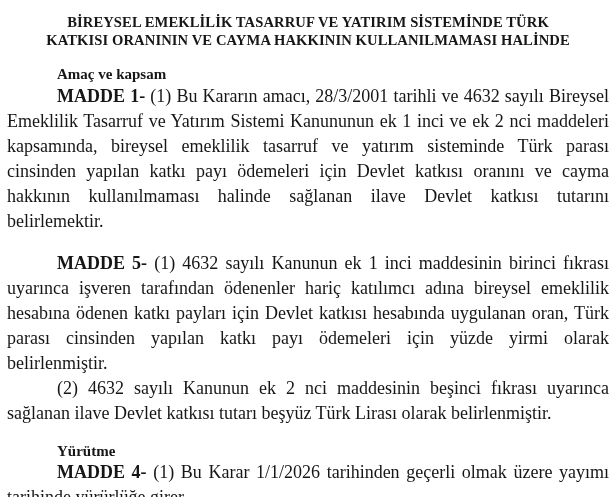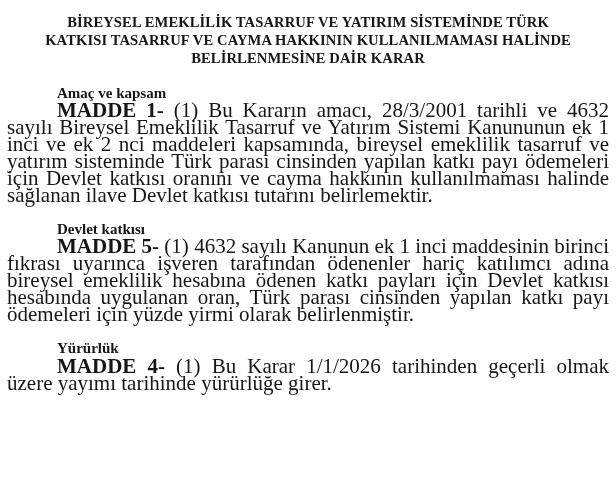--- a/index.html
+++ b/index.html
@@ -25,47 +25,46 @@
   }
   .title-line { white-space: nowrap; }
   .section { margin-top: 17px; }
   .section-heading {
     font-weight: 700;
     font-size: 15px;
     line-height: 17.4px;
     text-indent: 50px;
   }
   .para {
-    font-size: 21px;
-    line-height: 17px;
+    font-size: 18px;
+    line-height: 25px;
     text-align: justify;
     text-indent: 50px;
   }
   .madde-label { font-weight: 700; }
 </style>
 </head>
 <body>
 
 <div class="page">
 
   <div class="doc-title">
     <div class="title-line">BİREYSEL EMEKLİLİK TASARRUF VE YATIRIM SİSTEMİNDE TÜRK</div>
-    <div class="title-line">KATKISI TASARRUF VE CAYMA HAKKININ KULLANILMAMASI HALİNDE</div>
-    <div class="title-line">BELİRLENMESİNE DAİR KARAR</div>
+    <div class="title-line">KATKISI ORANININ VE CAYMA HAKKININ KULLANILMAMASI HALİNDE</div>
   </div>
 
   <div class="section">
     <div class="section-heading">Amaç ve kapsam</div>
     <p class="para"><span class="madde-label">MADDE 1-</span><span> (1) Bu Kararın amacı, 28/3/2001 tarihli ve 4632 sayılı Bireysel Emeklilik Tasarruf ve Yatırım Sistemi Kanununun ek 1 inci ve ek 2 nci maddeleri kapsamında, bireysel emeklilik tasarruf ve yatırım sisteminde Türk parası cinsinden yapılan katkı payı ödemeleri için Devlet katkısı oranını ve cayma hakkının kullanılmaması halinde sağlanan ilave Devlet katkısı tutarını belirlemektir.</span></p>
   </div>
 
   <div class="section">
-    <div class="section-heading">Devlet katkısı</div>
     <p class="para"><span class="madde-label">MADDE 5-</span><span> (1) 4632 sayılı Kanunun ek 1 inci maddesinin birinci fıkrası uyarınca işveren tarafından ödenenler hariç katılımcı adına bireysel emeklilik hesabına ödenen katkı payları için Devlet katkısı hesabında uygulanan oran, Türk parası cinsinden yapılan katkı payı ödemeleri için yüzde yirmi olarak belirlenmiştir.</span></p>
+    <p class="para"><span class="madde-label"></span><span>(2) 4632 sayılı Kanunun ek 2 nci maddesinin beşinci fıkrası uyarınca sağlanan ilave Devlet katkısı tutarı beşyüz Türk Lirası olarak belirlenmiştir.</span></p>
   </div>
 
   <div class="section">
-    <div class="section-heading">Yürürlük</div>
+    <div class="section-heading">Yürütme</div>
     <p class="para"><span class="madde-label">MADDE 4-</span><span> (1) Bu Karar 1/1/2026 tarihinden geçerli olmak üzere yayımı tarihinde yürürlüğe girer.</span></p>
   </div>
 
 
 </div>
 
 </body></html>

